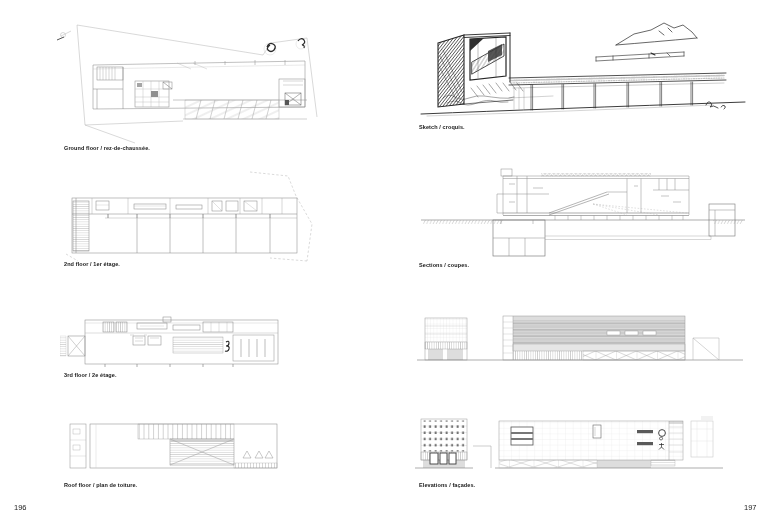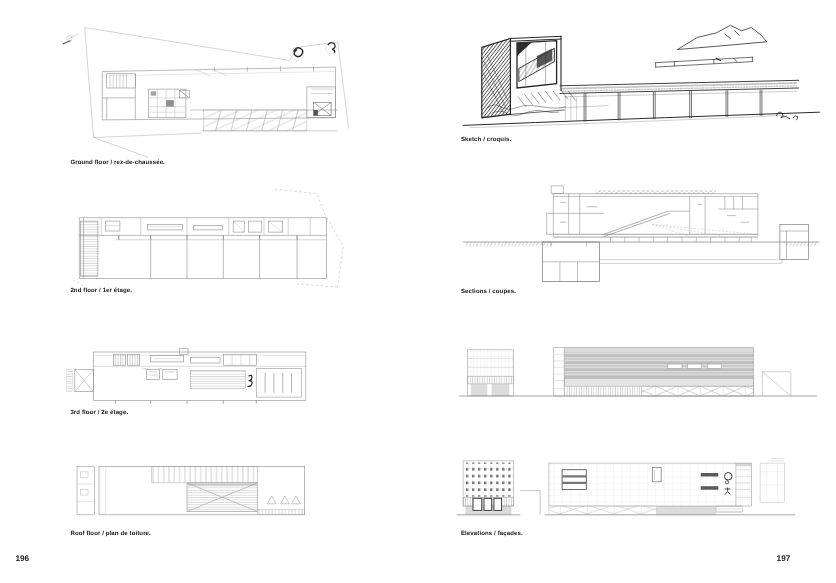--- a/index.html
+++ b/index.html
@@ -1,20 +1,20 @@
 <!DOCTYPE html>
 <html><head>
 <meta charset="utf-8">
 <style>
   html,body{margin:0;padding:0;background:#e8e8e8;}
   .spread{position:relative;width:760px;height:530px;background:#ffffff;overflow:hidden;
           font-family:"Liberation Sans",sans-serif;}
   .caption{position:absolute;font-size:5.5px;line-height:1;font-weight:bold;color:#161616;
            letter-spacing:0.1px;white-space:nowrap;}
-  .pagenum{position:absolute;font-size:7.5px;font-weight:bold;color:#222;}
+  .pagenum{position:absolute;font-size:7.5px;font-weight:normal;color:#222;}
   svg.draw{position:absolute;display:block;}
 </style>
 </head>
 <body>
 
 <div class="spread">
 
   <svg width="0" height="0" style="position:absolute">
     <defs>
       <pattern id="pat-hstripe" width="8" height="2.2" patternUnits="userSpaceOnUse">
@@ -318,15 +318,15 @@
       </g>
       <g>
         <rect x="280" y="10" width="22" height="36" stroke="#c0c0c0" stroke-width="0.5"></rect>
         <path d="M286,10 V46 M296,10 V46 M280,18 h22 M280,30 h22" stroke="#dddddd" stroke-width="0.35"></path>
         <path d="M290,6 h12 M290,8 h12" stroke="#bbb" stroke-width="0.4"></path>
       </g>
     </g>
   </svg>
   <div class="caption" style="left:419px;top:483px">Elevations / façades.</div>
 
-  <div class="pagenum" style="left:706px;top:503px">197</div>
+  <div class="pagenum" style="left:744px;top:503px">197</div>
 
 </div>
 
 </body></html>

